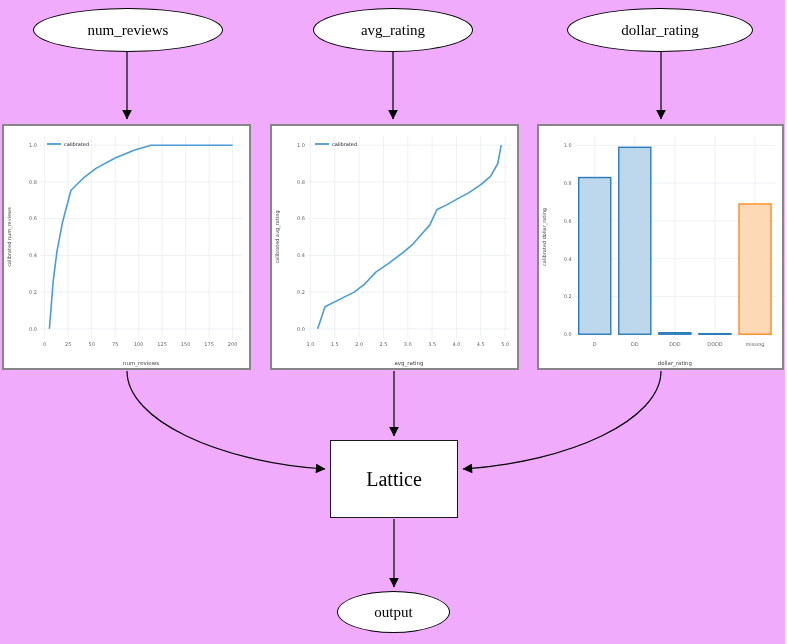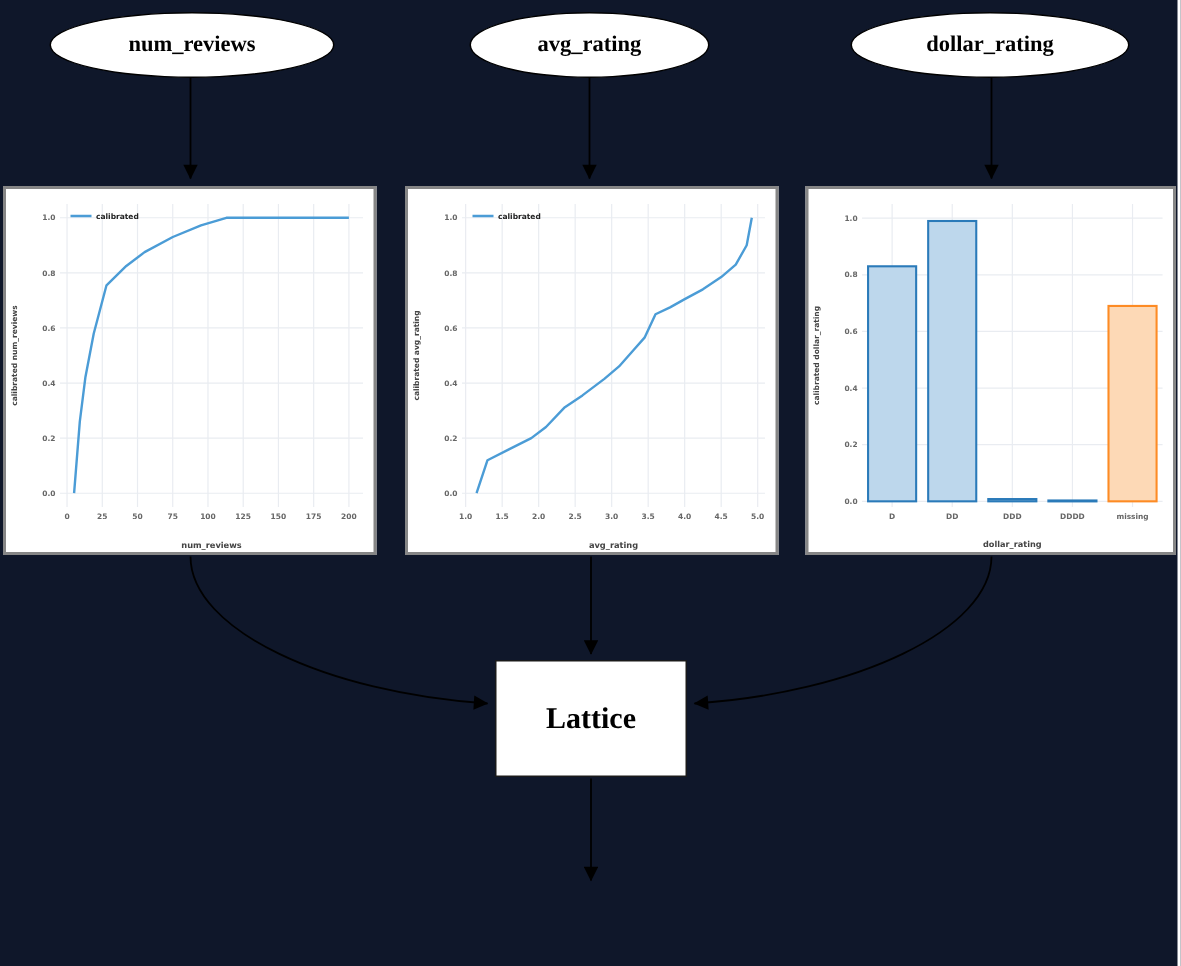--- a/index.html
+++ b/index.html
@@ -1,17 +1,17 @@
 <!DOCTYPE html>
 <html><head>
 <meta charset="utf-8">
 <style>
   html,body{margin:0;padding:0;background:#fff;}
-  .canvas{position:relative;width:785px;height:644px;background:#0f172a;overflow:hidden;
-          font-family:"Liberation Serif",serif;font-weight:bold;}
+  .canvas{position:relative;width:785px;height:644px;background:#f0abfc;overflow:hidden;
+          font-family:"Liberation Serif",serif;}
   .edges{position:absolute;left:0;top:0;width:787px;height:644px;pointer-events:none;}
   .node{position:absolute;display:flex;align-items:center;justify-content:center;
         background:#fff;border:1px solid #000;box-sizing:border-box;
         font-size:15px;color:#000;white-space:nowrap;}
   .ellipse{border-radius:50%;}
   .rect{border:1.5px solid #1a1a1a;font-size:20px;}
   .plot{position:absolute;background:#fff;border:2px solid #868686;box-sizing:border-box;}
   .plot svg{display:block;}
 </style>
 </head>
@@ -149,14 +149,15 @@
         <rect x="120.84" y="206.7140186915888" width="32.32" height="1.5102803738317618" fill="#bdd7ec" stroke="#2a7ab9" stroke-width="1.4"></rect>
         <rect x="161.23999999999998" y="207.65794392523364" width="32.32" height="0.6" fill="#bdd7ec" stroke="#2a7ab9" stroke-width="1.4"></rect>
         <rect x="201.64000000000001" y="77.96261682242991" width="32.32" height="130.26168224299064" fill="#fdd9b6" stroke="#fd8b24" stroke-width="1.4"></rect>
         <text x="137" y="239" text-anchor="middle" font-size="5.5" fill="#444444">dollar_rating</text>
         <text x="7" y="111" text-anchor="middle" font-size="5" fill="#444444" transform="rotate(-90 7 111)">calibrated dollar_rating</text>
       </svg>
     </div>
 
   <div class="node rect" style="left:330px;top:440px;width:128px;height:78px">Lattice</div>
 
+  <div class="node ellipse" style="left:337px;top:591px;width:113px;height:42px">output</div>
 
 </div>
 
 </body></html>

